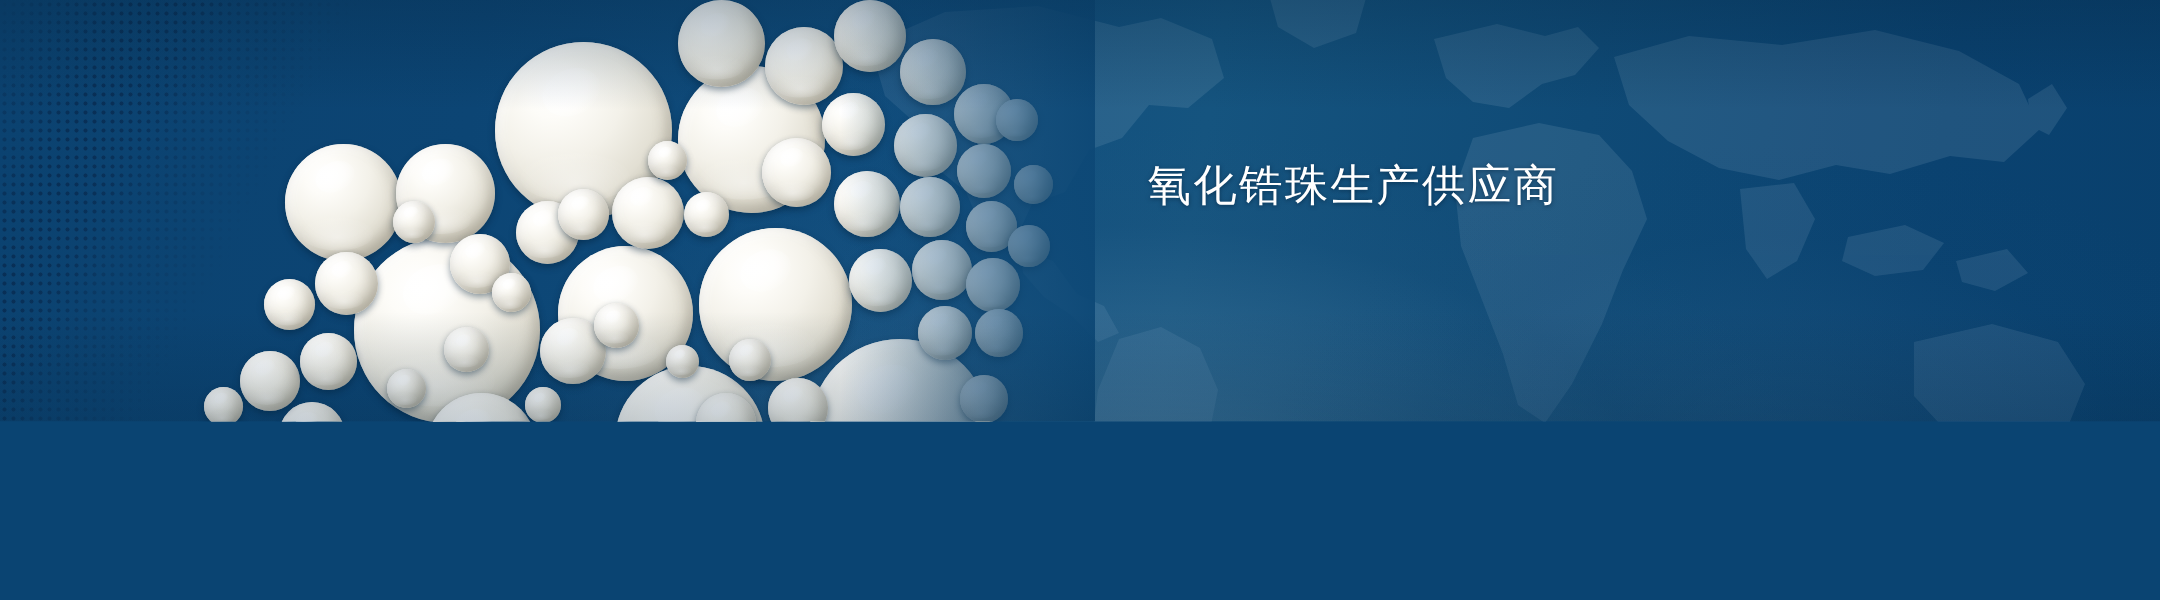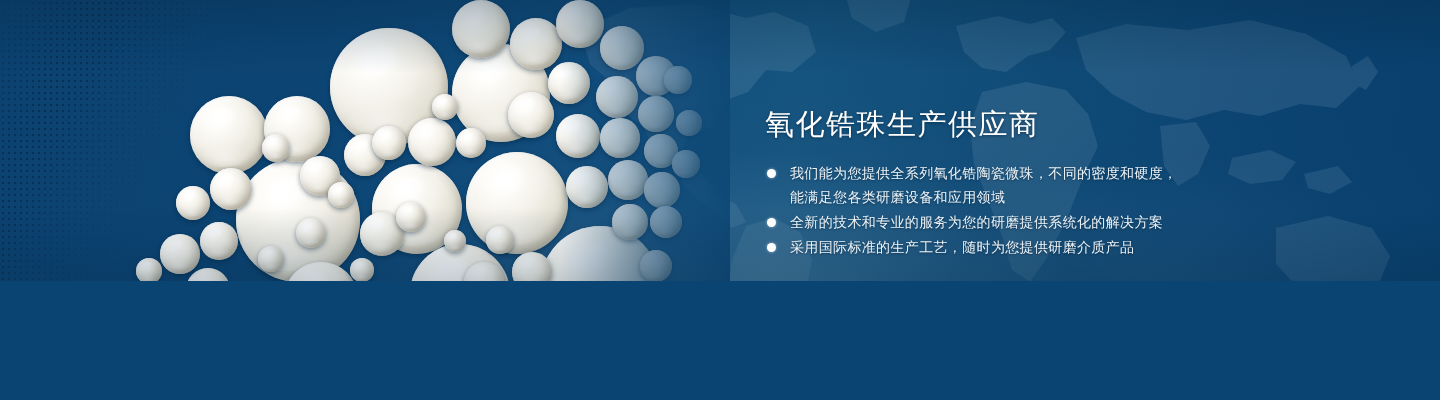--- a/index.html
+++ b/index.html
@@ -296,34 +296,15 @@
     <div class="bead-fade"></div>
     <div class="bead-fade-right"></div>
   </div>
 
   <div class="bg-vignette"></div>
 
   <div class="content">
 
     <div class="headline">氧化锆珠生产供应商</div>
 
-    <ul class="bullets">
-
-      <li class="bullet">
-        <span class="dot"></span>
-        <span class="l2">我们能为您提供全系列氧化锆陶瓷微珠，不同的密度和硬度，</span>
-        <span class="l2">能满足您各类研磨设备和应用领域</span>
-      </li>
-
-      <li class="bullet">
-        <span class="dot"></span>
-        <span class="l2">全新的技术和专业的服务为您的研磨提供系统化的解决方案</span>
-      </li>
-
-      <li class="bullet">
-        <span class="dot"></span>
-        <span class="l2">采用国际标准的生产工艺，随时为您提供研磨介质产品</span>
-      </li>
-
-    </ul>
   </div>
 
 </div>
 
 </body></html>

